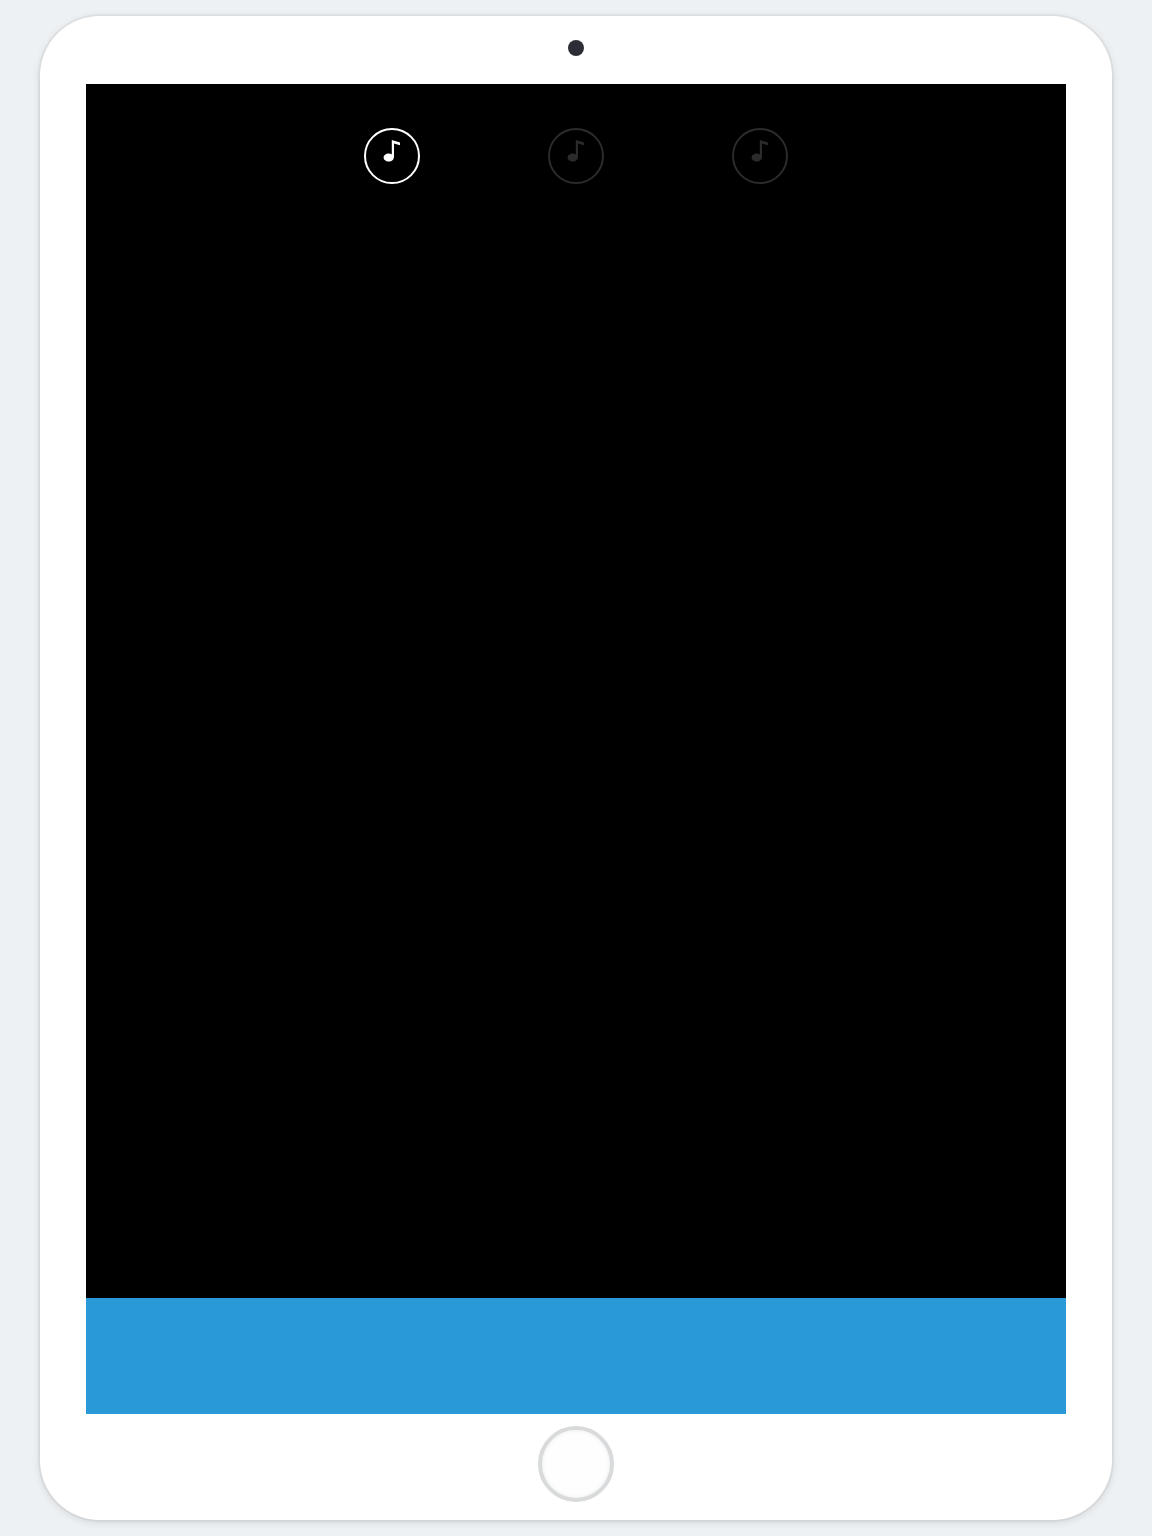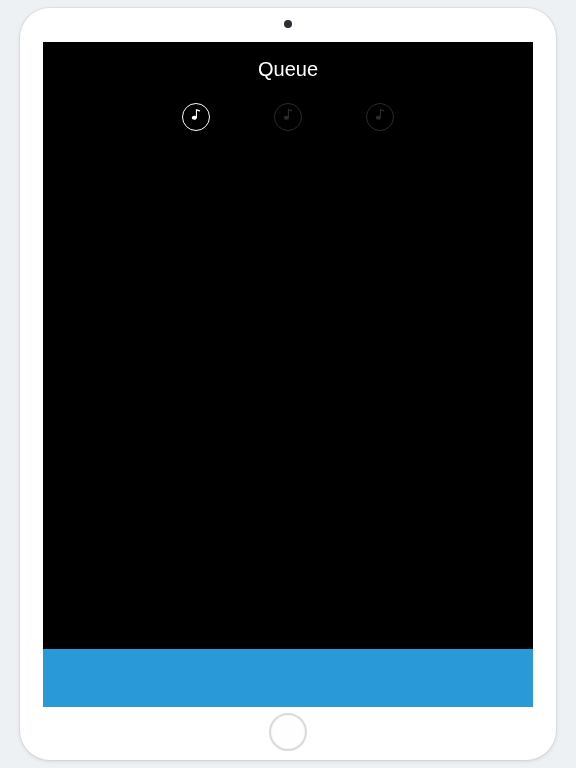--- a/index.html
+++ b/index.html
@@ -86,21 +86,20 @@
   }
 </style>
 </head>
 <body>
 
 <div class="device-frame">
   <div class="camera"></div>
 
   <div class="screen">
 
-    <div class="screen-header">Queue</div>
 
     <div class="icon-row">
       <div class="note-btn active">
         <span>
           <svg viewBox="0 0 12 14">
               <path d="M7 1 L7 9.2 C7 10.7 5.9 11.8 4.4 11.8 C2.9 11.8 1.8 10.9 1.8 9.8 C1.8 8.7 2.9 7.8 4.4 7.8 C5 7.8 5.5 7.95 5.9 8.2 L5.9 1 L10 2.2 L10 3.6 L7 2.7 Z"></path>
             </svg>
         </span>
       </div>
       <div class="note-btn inactive">

